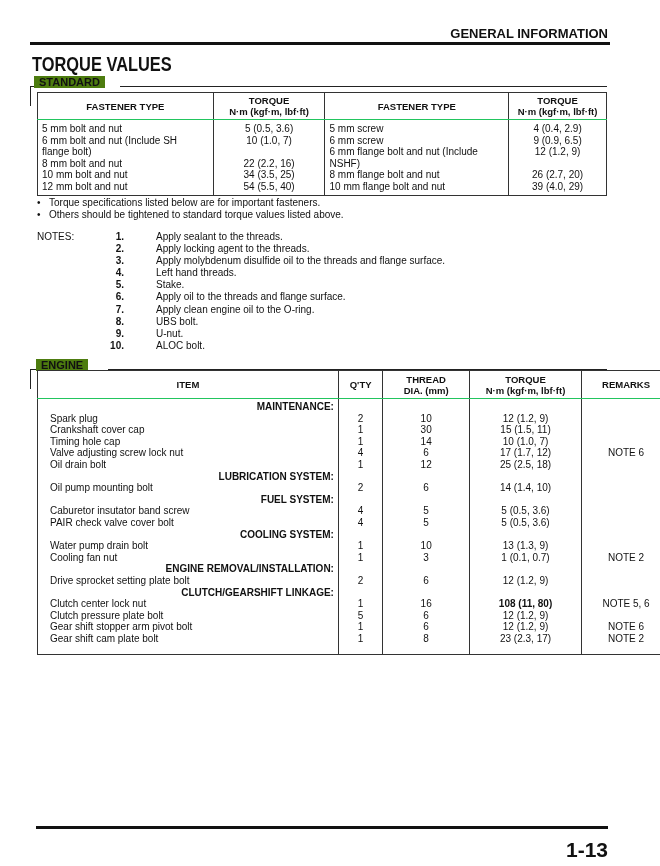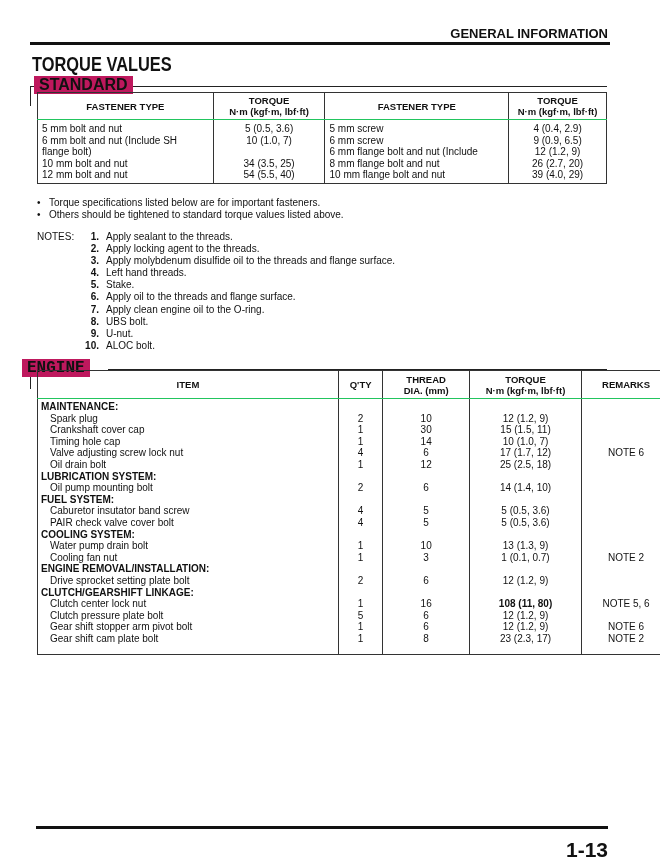--- a/index.html
+++ b/index.html
@@ -1,41 +1,41 @@
 <!DOCTYPE html>
 <html><head>
 <meta charset="utf-8">
 <style>
   html, body { margin:0; padding:0; background:#ffffff; }
   body { width:660px; height:866px; position:relative; overflow:hidden; color:#111; font-family:"Liberation Sans", sans-serif; }
   .abs { position:absolute; }
   .hdr-title { right:52px; top:26px; font-weight:bold; font-size:13px; letter-spacing:0; }
   .hdr-rule { left:30px; width:580px; top:42px; height:3px; background:#111; }
   .page-title { left:32px; top:53px; font-family:"Liberation Sans", sans-serif; font-weight:bold; font-size:20px; transform:scaleX(0.82); transform-origin:left top; letter-spacing:0; }
-  .section-label { font-weight:bold; font-size:16px; background:#be185d; padding:0 5px; }
+  .section-label { font-weight:bold; font-size:11px; background:#4d7c0f; padding:0 5px; }
   .sec-line { height:1px; background:#222; }
   .sec-tick { width:1px; background:#222; }
 
   table { border-collapse:collapse; position:absolute; font-size:10px; line-height:11.6px; }
   th { font-weight:bold; font-size:9.5px; text-align:center; border-left:1px solid #333; border-right:1px solid #333; border-bottom:1px solid #22c55e; padding:2px 2px; line-height:11px; }
   td { border-left:1px solid #333; border-right:1px solid #333; padding:0 4px; vertical-align:top; }
   .c { text-align:center; }
 
   #std { left:37px; top:92px; width:570px; border:1px solid #333; border-top:1px solid #333; }
   #std td { height:11.6px; }
 
   #eng { left:37px; top:370px; width:634px; border:1px solid #333; }
   #eng td { height:11.6px; }
-  .cat { font-weight:bold; padding-left:3px; }
+  .cat { font-weight:bold; padding-left:3px;text-align:right; }
   .item { padding-left:12px;margin-top:35px; }
 
   .bullets { left:37px; top:197px; font-size:10px; line-height:12px; }
   .bullets div::before { content:"•"; display:inline-block; width:12px; }
   .notes { left:37px; top:231px; font-size:10px; line-height:12.1px; }
-  .notes .row { display:flex; }
+  .notes .row { display:flex;gap:25px; }
   .notes .lbl { width:40px; }
   .notes .num { width:22px; text-align:right; padding-right:7px; font-weight:bold; }
 
   .foot-rule { left:36px; width:572px; top:826px; height:3px; background:#111; }
   .page-num { right:52px; top:838px; font-weight:bold; font-size:21px; }
 </style>
 </head>
 <body>
 
 <div class="abs hdr-title">GENERAL INFORMATION</div>
@@ -81,20 +81,26 @@
         <td>6 mm screw</td>
         <td class="c">9 (0.9, 6.5)</td>
       </tr>
     <tr>
         <td>flange bolt)</td>
         <td class="c"></td>
         <td>6 mm flange bolt and nut (Include</td>
         <td class="c">12 (1.2, 9)</td>
       </tr>
     <tr>
+        <td>8 mm bolt and nut</td>
+        <td class="c">22 (2.2, 16)</td>
+        <td>NSHF)</td>
+        <td class="c"></td>
+      </tr>
+    <tr>
         <td>10 mm bolt and nut</td>
         <td class="c">34 (3.5, 25)</td>
         <td>8 mm flange bolt and nut</td>
         <td class="c">26 (2.7, 20)</td>
       </tr>
     <tr>
         <td style="padding-bottom:2px">12 mm bolt and nut</td>
         <td class="c" style="padding-bottom:2px">54 (5.5, 40)</td>
         <td style="padding-bottom:2px">10 mm flange bolt and nut</td>
         <td class="c" style="padding-bottom:2px">39 (4.0, 29)</td>
@@ -156,21 +162,21 @@
   <div class="row">
       <span class="lbl"></span>
       <span class="num">10.</span>
       <span>ALOC bolt.</span>
     </div>
 </div>
 
 <div class="abs sec-tick" style="left:30px;top:369px;height:20px;"></div>
 <div class="abs sec-line" style="left:30px;top:369px;width:6px;"></div>
 <div class="abs sec-line" style="left:108px;top:369px;width:499px;"></div>
-<div class="abs section-label" style="left:22px;top:359px;font-family:Liberation Mono, monospace;">ENGINE</div>
+<div class="abs section-label" style="left:36px;top:359px;">ENGINE</div>
 
 <table id="eng">
   <colgroup>
     <col style="width:271px">
       <col style="width:40px">
       <col style="width:78px">
       <col style="width:101px">
       <col style="width:80px">
   </colgroup>
   <thead>

